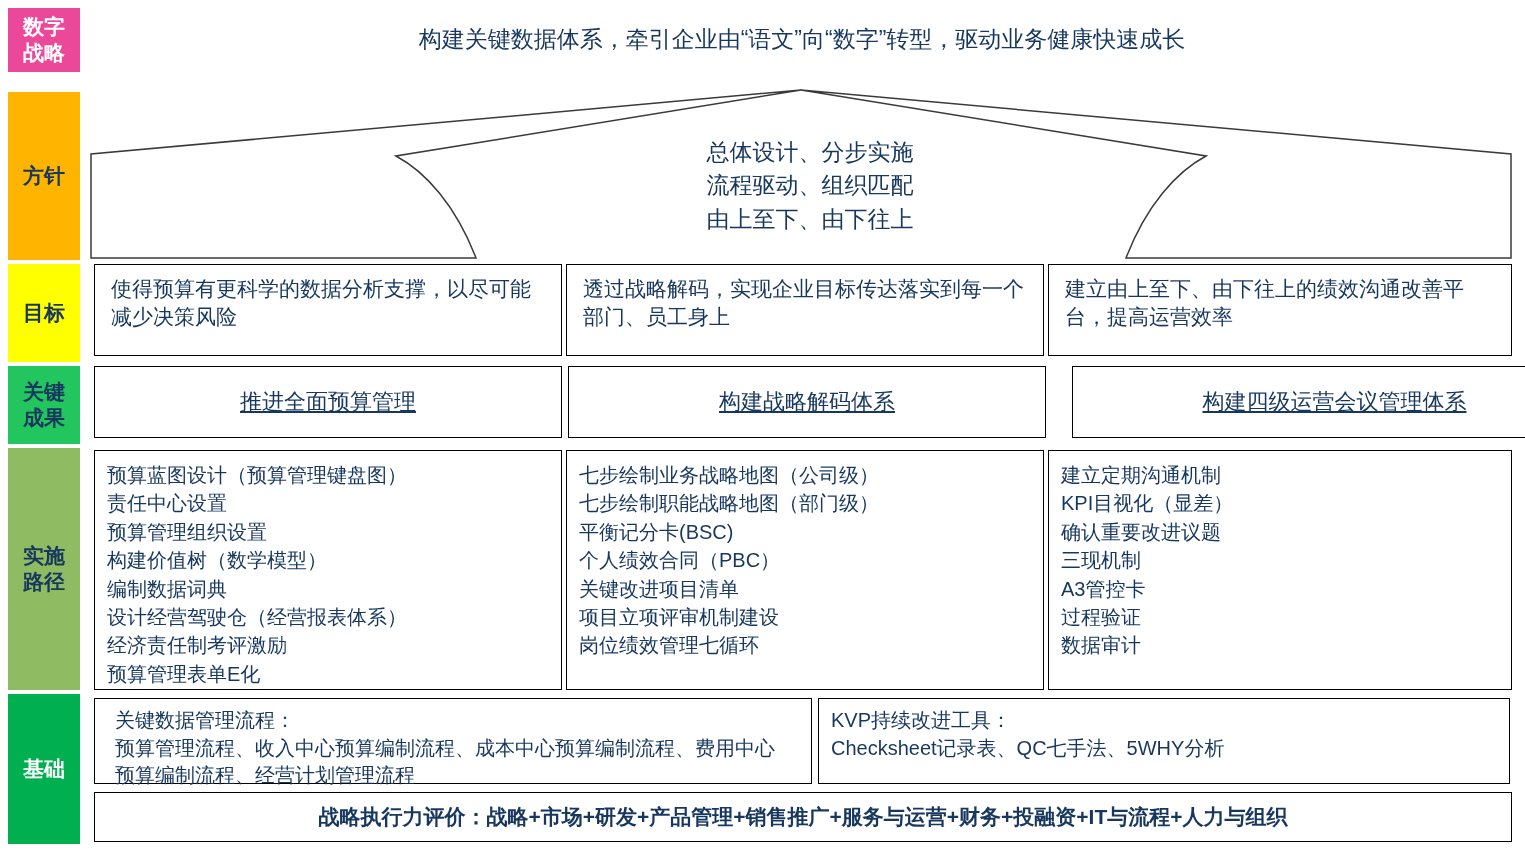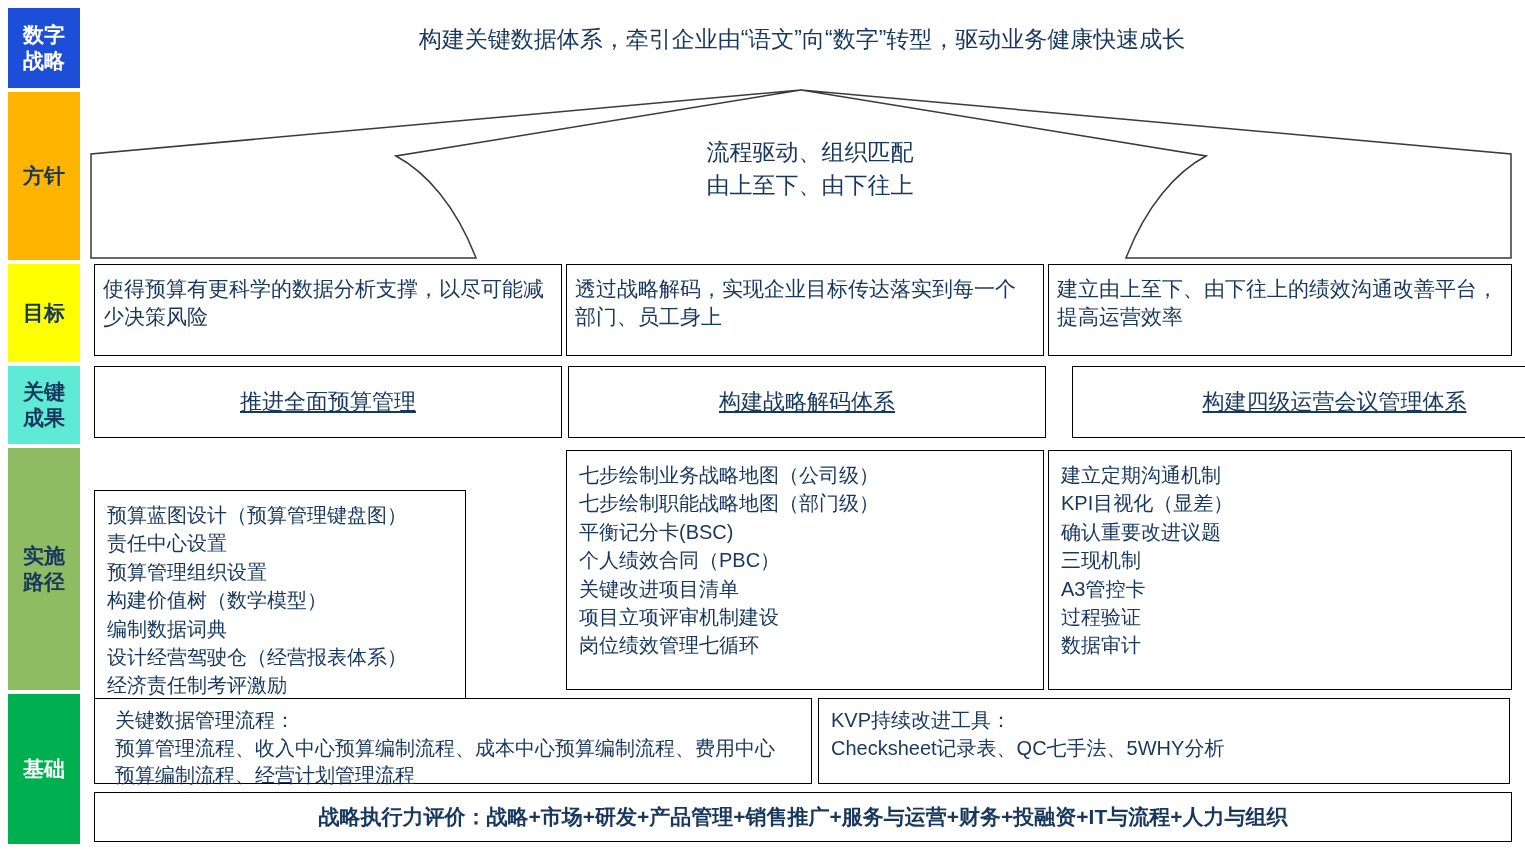--- a/index.html
+++ b/index.html
@@ -28,24 +28,24 @@
     justify-content: center;
     text-align: center;
     font-weight: bold;
     font-size: 21px;
     line-height: 1.25;
     color: #17375e;
     box-sizing: border-box;
   }
   .rail span { display: block; }
 
-  .rail-strategy { top: 8px;   height: 80px;  background: #1d4ed8; color: #ffffff; }
+  .rail-strategy { top: 8px;   height: 64px;  background: #ec4899; color: #ffffff; }
   .rail-policy   { top: 92px;  height: 168px; background: #ffb400; }
   .rail-goal     { top: 264px; height: 98px;  background: #ffff00; }
-  .rail-result   { top: 366px; height: 78px;  background: #5eead4; }
+  .rail-result   { top: 366px; height: 78px;  background: #22c55e; }
   .rail-path     { top: 448px; height: 242px; background: #8fbc63; }
   .rail-base     { top: 694px; height: 150px; background: #00b050; color: #ffffff; }
 
   
   .strategy-text {
     position: absolute;
     left: 92px;
     top: 24px;
     width: 1420px;
     text-align: center;
@@ -78,21 +78,21 @@
     border: 1px solid #000000;
     background: #ffffff;
     box-sizing: border-box;
     color: #17375e;
   }
 
   
   .goal-box {
     top: 264px;
     height: 92px;
-    padding: 10px 8px;
+    padding: 10px 16px;
     font-size: 21px;
     line-height: 1.35;
   }
   .goal-1 { left: 94px;  width: 468px; }
   .goal-2 { left: 566px; width: 478px; }
   .goal-3 { left: 1048px;width: 464px; }
 
   
   .result-box {
     top: 366px;
@@ -108,21 +108,21 @@
   .res-3 { left: 1072px;width: 525px; }
 
   
   .path-box {
     top: 450px;
     height: 240px;
     padding: 10px 12px;
     font-size: 20px;
     line-height: 1.42;
   }
-  .path-1 { left: 94px;  width: 372px; margin-top: 40px; }
+  .path-1 { left: 94px;  width: 468px; }
   .path-2 { left: 566px; width: 478px; }
   .path-3 { left: 1048px;width: 464px; }
   .path-box ul { list-style: none; margin: 0; padding: 0; }
   .path-box li { white-space: nowrap; }
 
   
   .base-left {
     top: 698px;
     left: 94px;
     width: 718px;
@@ -186,20 +186,21 @@
   </div>
 
   <div class="strategy-text">构建关键数据体系，牵引企业由“语文”向“数字”转型，驱动业务健康快速成长</div>
 
   <svg class="roof" viewBox="0 0 1430 176" preserveAspectRatio="none">
     <path d="M715 4 L1425 68 L1425 172 L1040 172 C1060 120 1090 86 1120 70 L1120 70 L715 4 Z" fill="none" stroke="#3a3a3a" stroke-width="1.5"></path>
     <path d="M715 4 L5 68 L5 172 L390 172 C370 120 340 86 310 70 L310 70 L715 4 Z" fill="none" stroke="#3a3a3a" stroke-width="1.5"></path>
   </svg>
 
   <div class="policy-text">
+    <div>总体设计、分步实施</div>
     <div>流程驱动、组织匹配</div>
     <div>由上至下、由下往上</div>
   </div>
 
   <div class="box goal-box goal-1">使得预算有更科学的数据分析支撑，以尽可能减少决策风险</div>
   <div class="box goal-box goal-2">透过战略解码，实现企业目标传达落实到每一个部门、员工身上</div>
   <div class="box goal-box goal-3">建立由上至下、由下往上的绩效沟通改善平台，提高运营效率</div>
 
   <div class="box result-box res-1">推进全面预算管理</div>
   <div class="box result-box res-2">构建战略解码体系</div>

